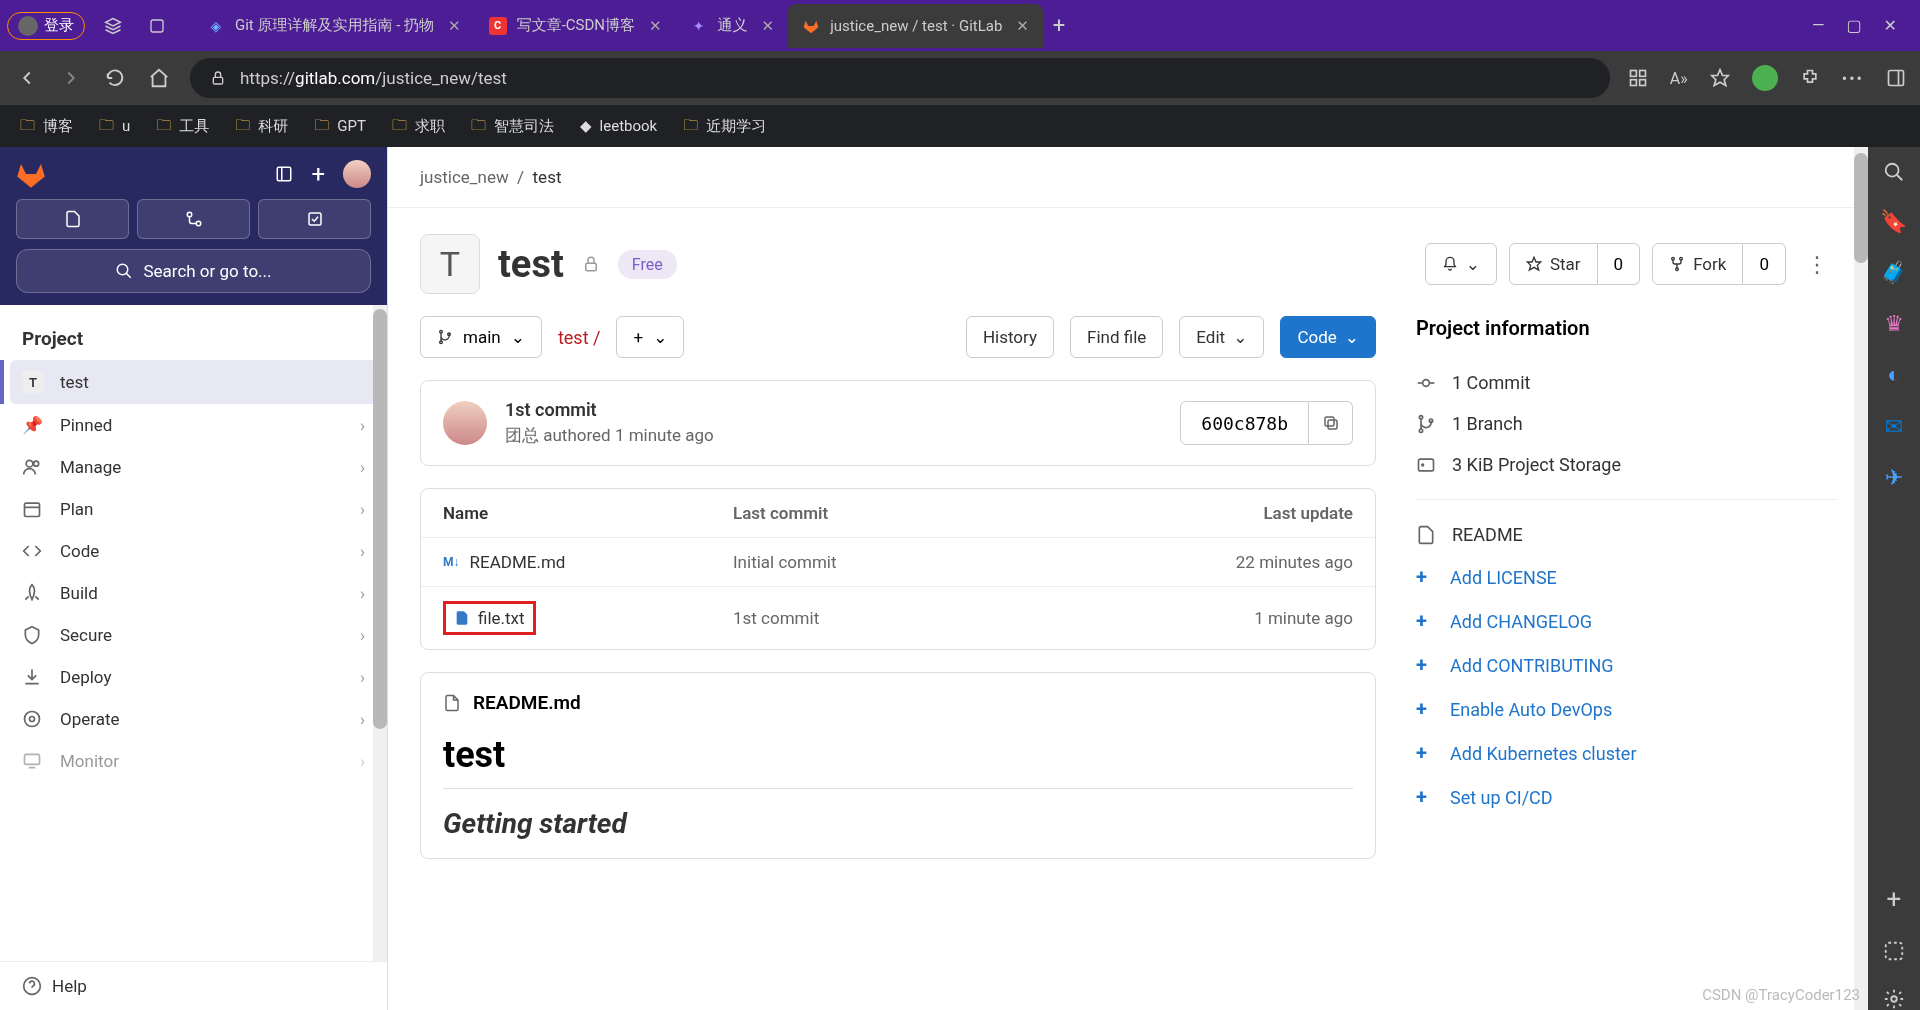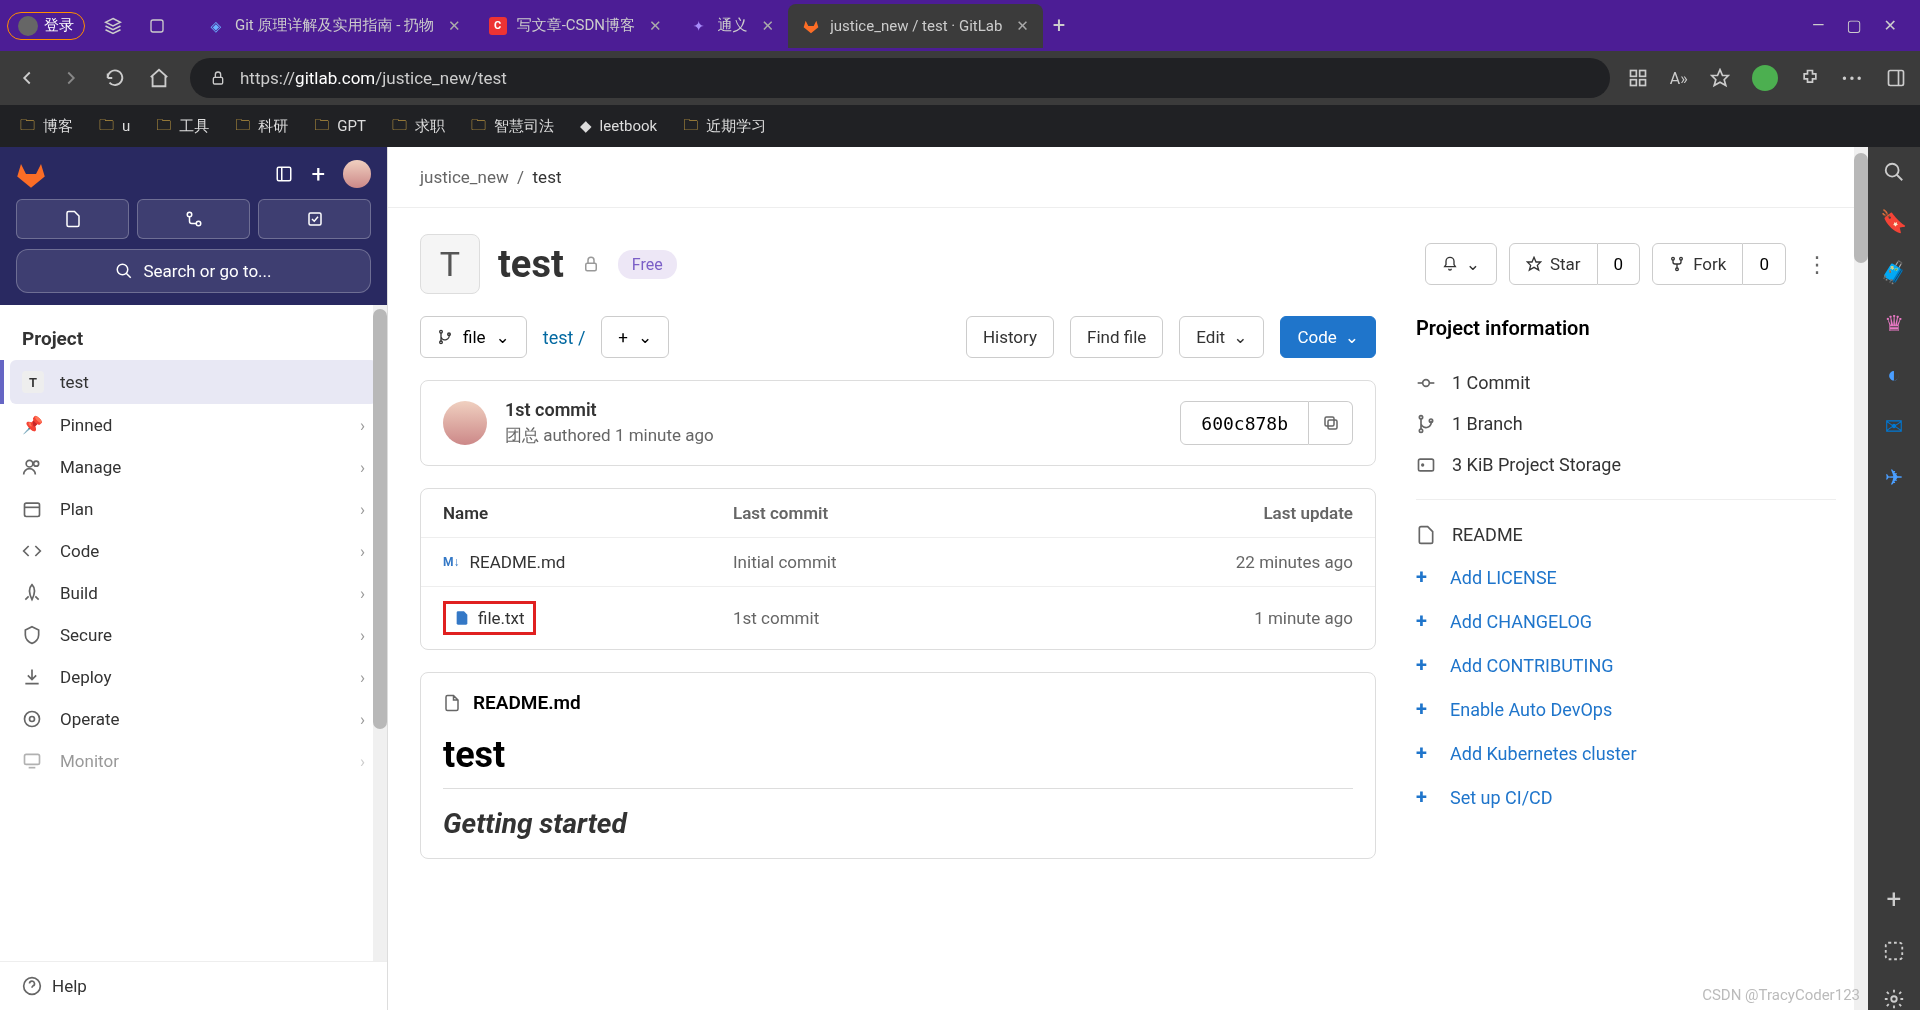--- a/index.html
+++ b/index.html
@@ -61,21 +61,21 @@
 .btn { border:1px solid #ccc; background:#fff; border-radius:6px; padding:0 16px; height:42px; display:flex; align-items:center; gap:8px; font-size:17px; color:#333; }
 .btn-split { display:flex; }
 .btn-split .btn { border-radius:6px 0 0 6px; }
 .btn-split .cnt { border:1px solid #ccc; border-left:0; border-radius:0 6px 6px 0; padding:0 16px; height:42px; display:flex; align-items:center; font-size:17px; }
 .more-dots { font-size:22px; color:#666; padding:0 8px; }
 .cols { display:flex; gap:40px; padding:0 32px 40px; }
 .left-col { flex:1; }
 .right-col { width:420px; }
 .repo-bar { display:flex; align-items:center; gap:16px; margin-bottom:22px; }
 .dd { border:1px solid #ccc; border-radius:6px; padding:0 16px; height:42px; display:flex; align-items:center; gap:10px; font-size:17px; }
-.path { font-size:18px; color:#0369a1; }
+.path { font-size:18px; color:#b91c1c; }
 .btn-primary { background:#1f75cb; color:#fff; border:1px solid #1f75cb; }
 .commit-box { border:1px solid #ddd; border-radius:8px; padding:18px 22px; display:flex; align-items:center; gap:18px; margin-bottom:22px; }
 .commit-avatar { width:44px; height:44px; border-radius:50%; background:#d4a; background:linear-gradient(#f0d0c0,#c88); }
 .commit-info .title { font-size:18px; font-weight:600; color:#333; margin-bottom:4px; }
 .commit-info .meta { font-size:17px; color:#666; }
 .commit-sha { margin-left:auto; display:flex; gap:0; }
 .sha-box { border:1px solid #ccc; border-radius:6px 0 0 6px; padding:0 20px; height:44px; display:flex; align-items:center; font-family:monospace; font-size:18px; }
 .sha-copy { border:1px solid #ccc; border-left:0; border-radius:0 6px 6px 0; width:44px; height:44px; display:flex; align-items:center; justify-content:center; }
 .file-table { border:1px solid #ddd; border-radius:8px; overflow:hidden; margin-bottom:22px; }
 .ft-head { display:flex; padding:14px 22px; font-size:17px; font-weight:600; color:#333; border-bottom:1px solid #eee;align-items:flex-end; }
@@ -457,21 +457,21 @@
         <div class="cols">
           <div class="left-col">
             <div class="repo-bar">
               <div class="dd">
                   <svg width="16" height="16" viewBox="0 0 24 24" fill="none" stroke="#333" stroke-width="2">
                     <circle cx="6" cy="4" r="2"></circle>
                     <circle cx="18" cy="8" r="2"></circle>
                     <circle cx="6" cy="20" r="2"></circle>
                     <path d="M6 6 V18 M6 12 a6 6 0 0 0 12-4"></path>
                   </svg>
-                  <span>file</span>
+                  <span>main</span>
                   <span>⌄</span>
                 </div>
               <span class="path"><span>test</span> /</span>
               <div class="dd">
                   <span>+</span>
                   <span>⌄</span>
                 </div>
               <div style="flex:1"></div>
               <div class="btn">
                   <span>History</span>

